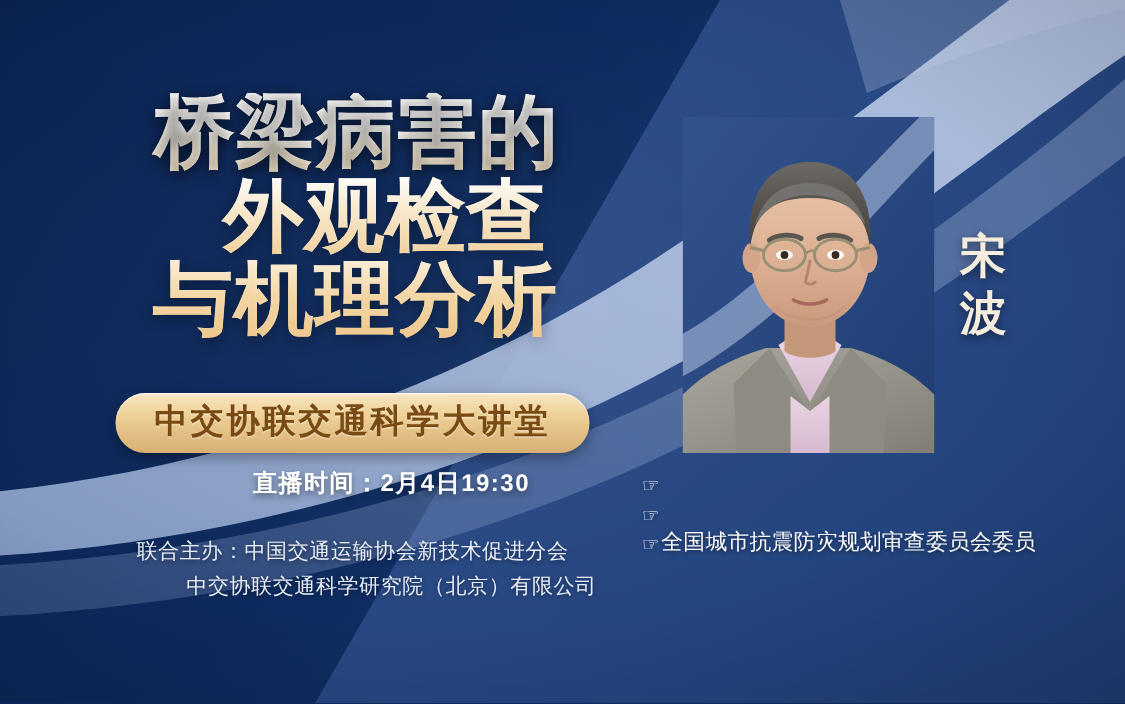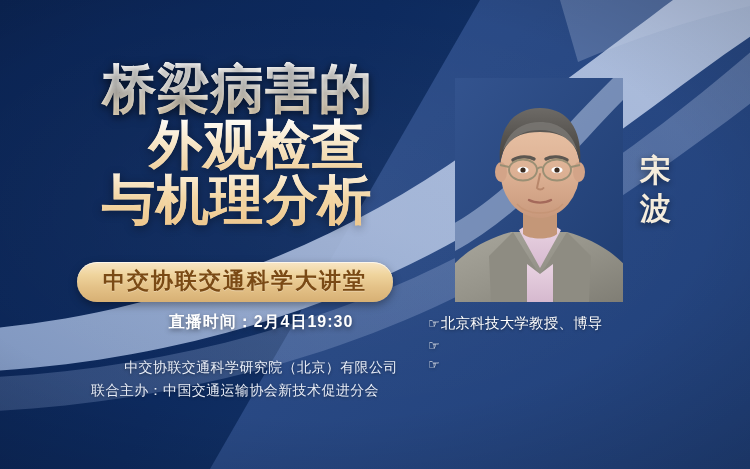--- a/index.html
+++ b/index.html
@@ -254,22 +254,22 @@
       <div class="title-line title-line-3">与机理分析</div>
     </div>
 
     <div class="pill-wrap">
       <div class="pill">中交协联交通科学大讲堂</div>
     </div>
 
     <div class="live-time">直播时间：2月4日19:30</div>
 
     <div class="organizers">
+      <div class="org-line org-line-1">联合主办：中国交通运输协会新技术促进分会</div>
       <div class="org-line org-line-2">中交协联交通科学研究院（北京）有限公司</div>
-      <div class="org-line org-line-1">联合主办：中国交通运输协会新技术促进分会</div>
     </div>
 
   </div>
 
   <div class="photo-frame">
     <svg class="photo-svg" viewBox="0 0 168 224" preserveAspectRatio="xMidYMid slice">
       <defs>
         <linearGradient id="pBg" x1="0" y1="0" x2="1" y2="1">
           <stop offset="0%" stop-color="#33538e"></stop>
           <stop offset="100%" stop-color="#1f3d72"></stop>
@@ -344,23 +344,23 @@
   </div>
 
   <div class="speaker-name">
     <span class="name-char">宋</span>
     <span class="name-char">波</span>
   </div>
 
   <div class="credentials">
     <div class="cred-row">
       <span class="cred-bullet">☞</span>
-      <span>北京科技大学教授、博导</span>
     </div>
     <div class="cred-row">
       <span class="cred-bullet">☞</span>
     </div>
     <div class="cred-row">
       <span class="cred-bullet">☞</span>
+      <span>全国城市抗震防灾规划审查委员会委员</span>
     </div>
   </div>
 
 </div>
 
 </body></html>

